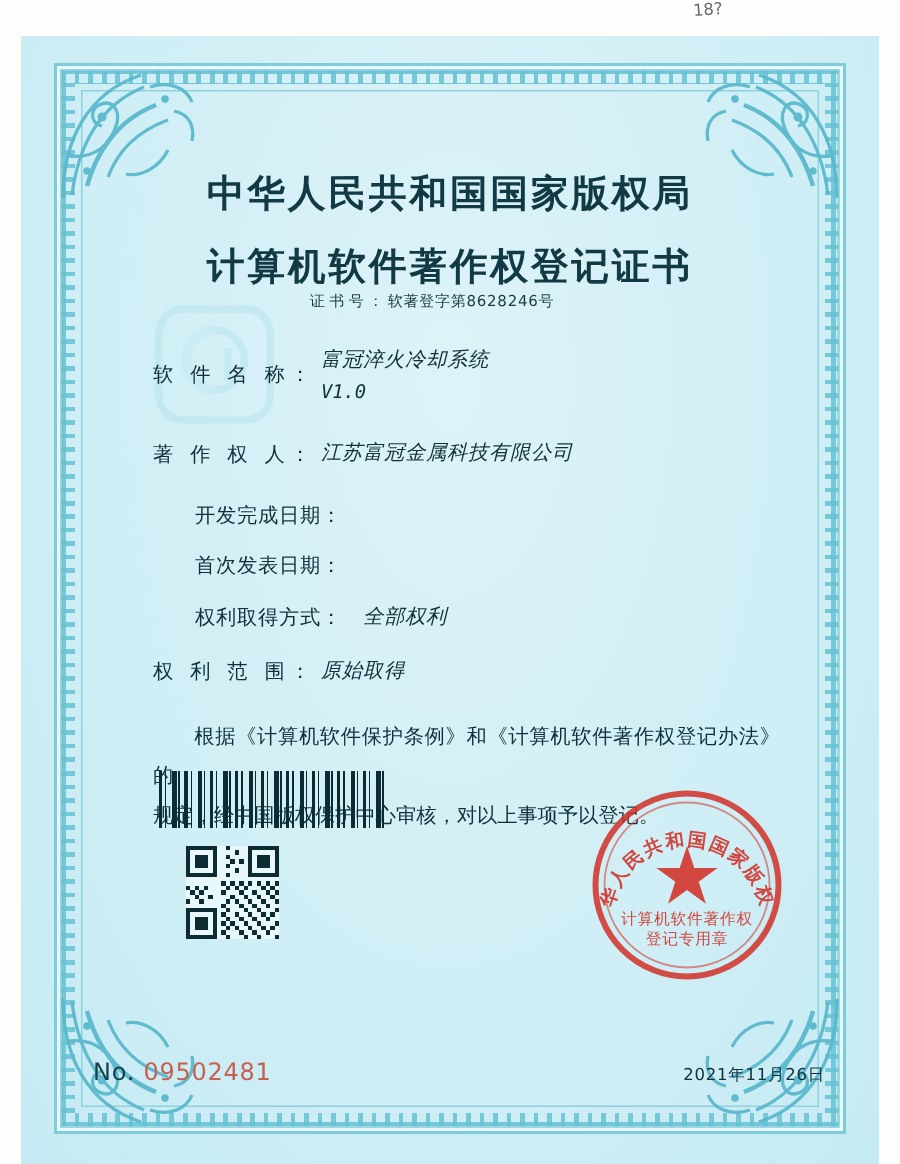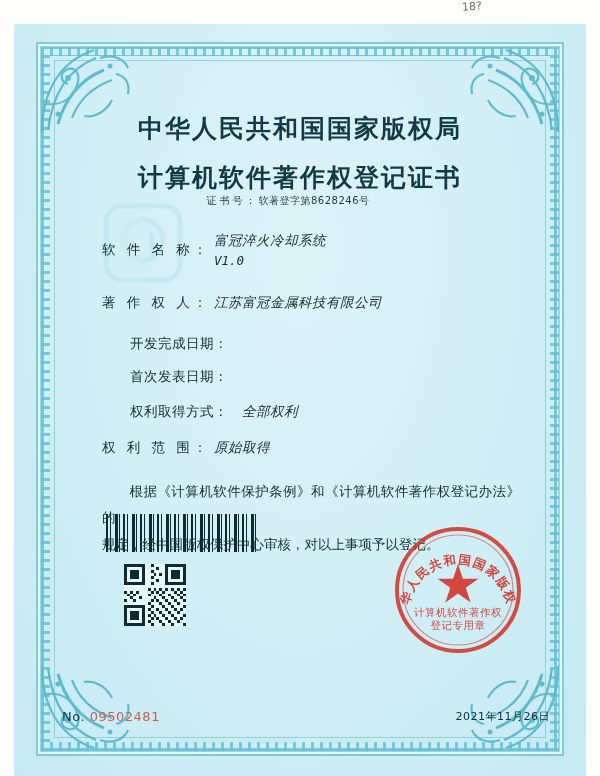--- a/index.html
+++ b/index.html
@@ -166,21 +166,21 @@
   }
   .footer{
     position:absolute;
     left:48px;right:36px;bottom:52px;
     display:flex;
     justify-content:space-between;
     align-items:flex-end;
     font-family:"DejaVu Sans", sans-serif;
   }
   .serial{
-    font-size:13px;
+    font-size:16px;
     color:#c8604f;
     letter-spacing:.5px;
   }
   .serial .no{color:#14414b;}
   .issuedate{
     font-size:11px;
     color:#102f38;
     letter-spacing:.5px;
   }
   .topmark{

